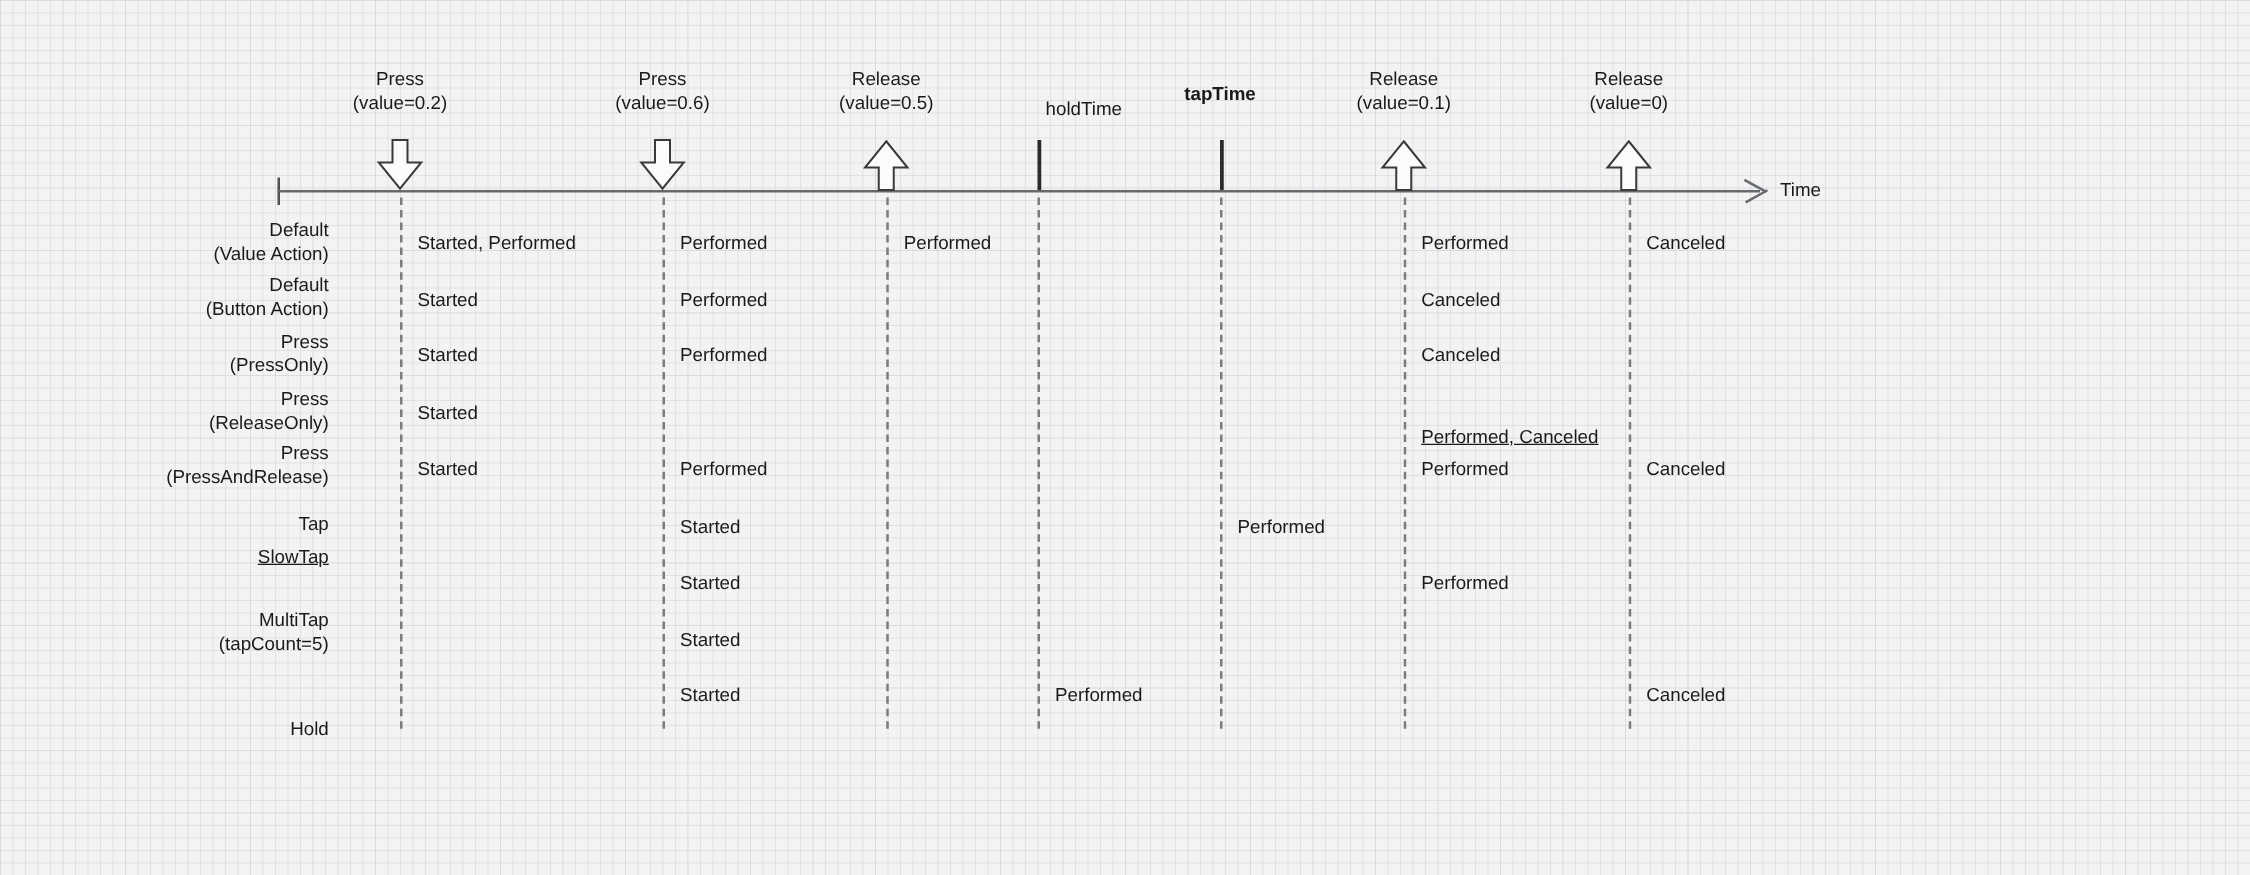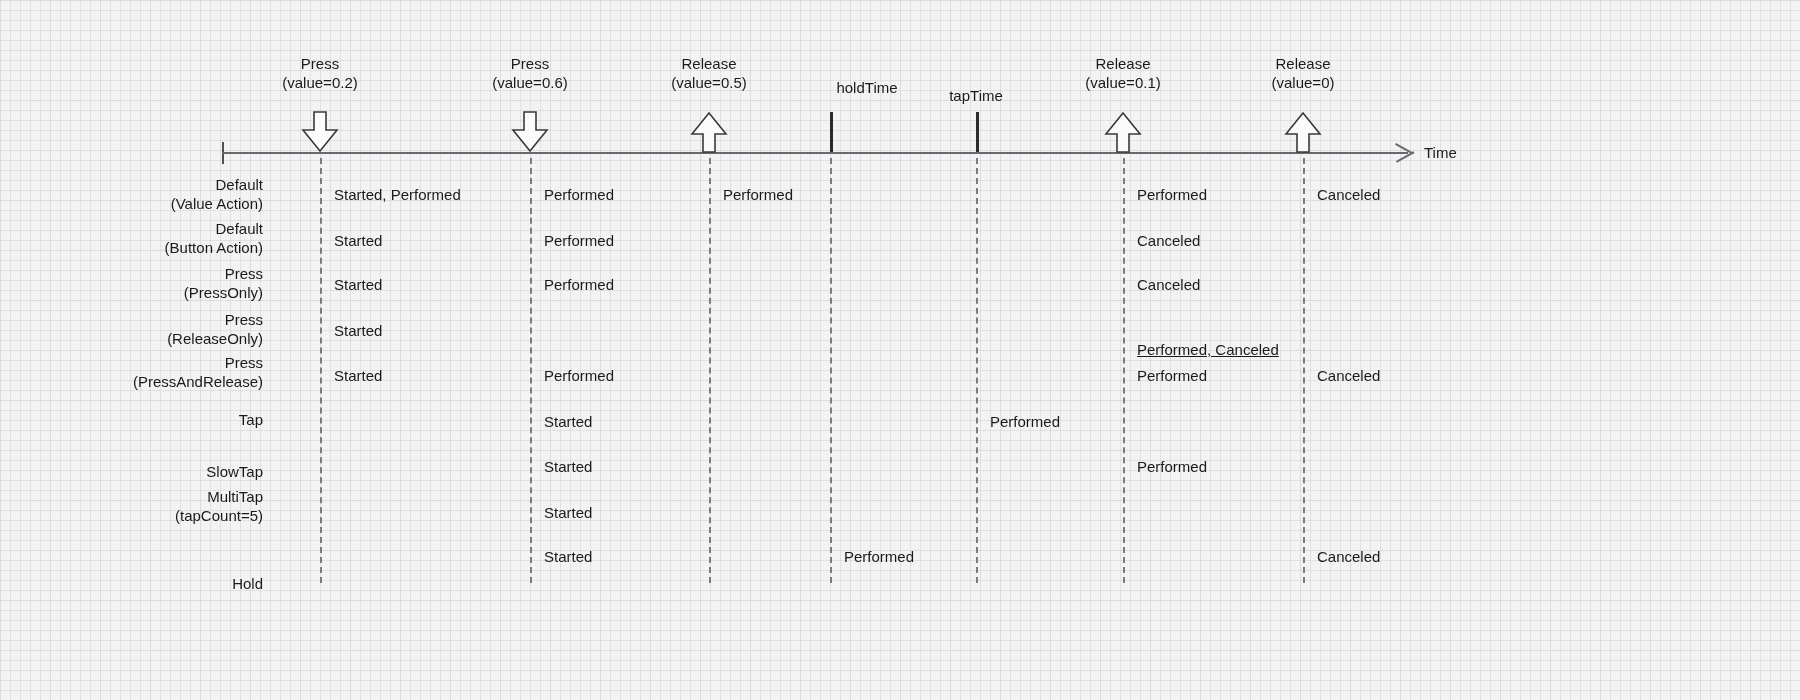--- a/index.html
+++ b/index.html
@@ -204,21 +204,21 @@
       </div>
     </div>
   <div id="labels-layer">
       <div class="event-label" style="left: 320px; top: 54px;">Press
 (value=0.2)</div>
       <div class="event-label" style="left: 530px; top: 54px;">Press
 (value=0.6)</div>
       <div class="event-label" style="left: 709px; top: 54px;">Release
 (value=0.5)</div>
       <div class="event-label" style="left: 830px; top: 78px; padding-left: 37px;">holdTime</div>
-      <div class="event-label" style="left: 976px; top: 86px;">tapTime</div>
+      <div class="event-label" style="left: 976px; top: 66px; font-weight: bold;">tapTime</div>
       <div class="event-label" style="left: 1123px; top: 54px;">Release
 (value=0.1)</div>
       <div class="event-label" style="left: 1303px; top: 54px;">Release
 (value=0)</div>
     </div>
   <div id="rows-layer">
       <div class="row-label" style="left: 3px; top: 175px;">Default
 (Value Action)</div>
       <div class="cell" style="left: 334px; top: 185px;">Started, Performed</div>
       <div class="cell" style="left: 544px; top: 185px;">Performed</div>
@@ -241,21 +241,21 @@
       <div class="cell" style="left: 1137px; top: 340px; text-decoration: underline;">Performed, Canceled</div>
       <div class="row-label" style="left: 3px; top: 353px;">Press
 (PressAndRelease)</div>
       <div class="cell" style="left: 334px; top: 366px;">Started</div>
       <div class="cell" style="left: 544px; top: 366px;">Performed</div>
       <div class="cell" style="left: 1137px; top: 366px;">Performed</div>
       <div class="cell" style="left: 1317px; top: 366px;">Canceled</div>
       <div class="row-label" style="left: 3px; top: 410px;">Tap</div>
       <div class="cell" style="left: 544px; top: 412px;">Started</div>
       <div class="cell" style="left: 990px; top: 412px;">Performed</div>
-      <div class="row-label" style="left: 3px; top: 462px;">SlowTap</div>
+      <div class="row-label" style="left: 3px; top: 436px; text-decoration: underline;">SlowTap</div>
       <div class="cell" style="left: 544px; top: 457px;">Started</div>
       <div class="cell" style="left: 1137px; top: 457px;">Performed</div>
       <div class="row-label" style="left: 3px; top: 487px;">MultiTap
 (tapCount=5)</div>
       <div class="cell" style="left: 544px; top: 503px;">Started</div>
       <div class="row-label" style="left: 3px; top: 574px;">Hold</div>
       <div class="cell" style="left: 544px; top: 547px;">Started</div>
       <div class="cell" style="left: 844px; top: 547px;">Performed</div>
       <div class="cell" style="left: 1317px; top: 547px;">Canceled</div>
     </div>

